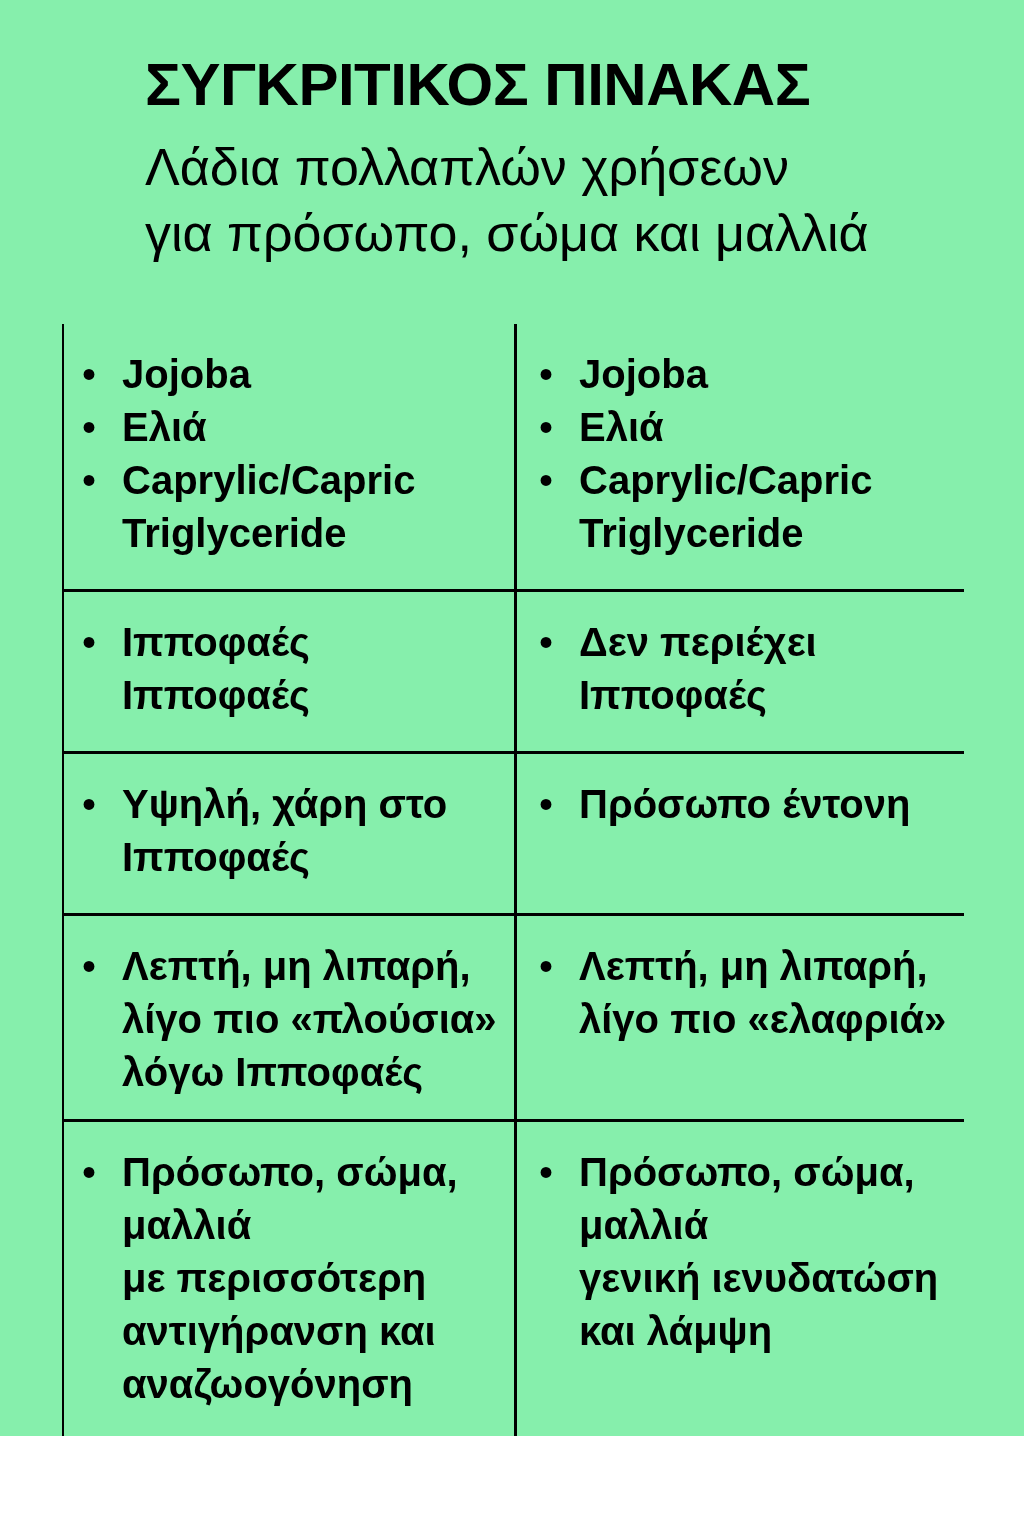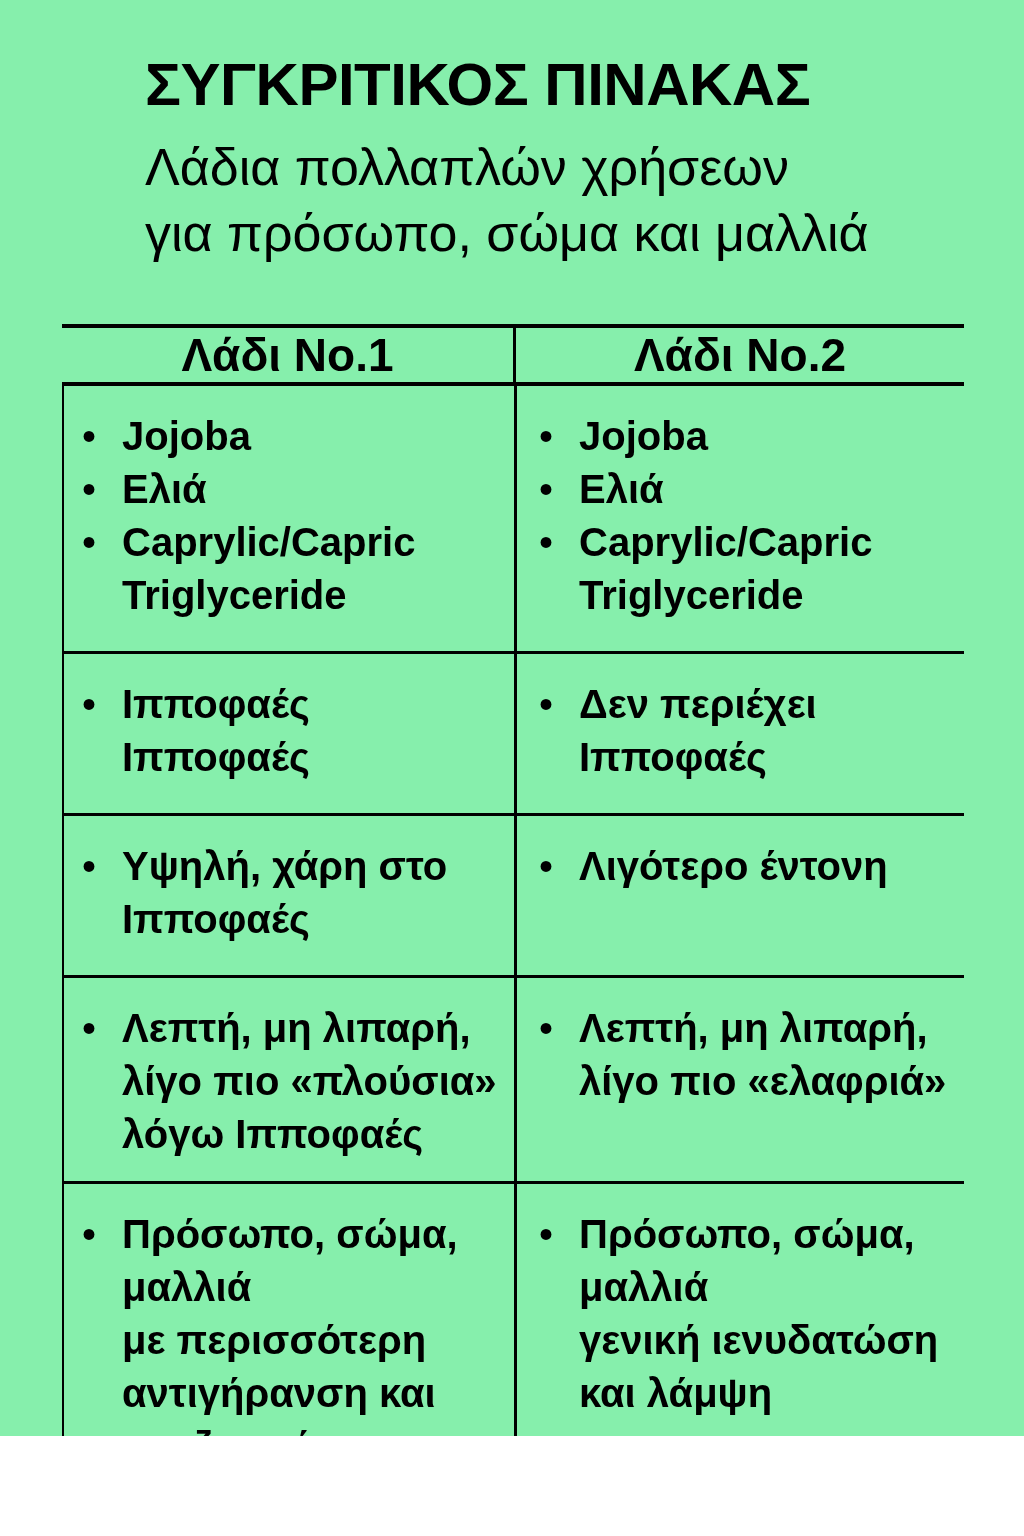--- a/index.html
+++ b/index.html
@@ -102,24 +102,20 @@
 <body>
 
 <div class="page">
 
   <h1 class="title">ΣΥΓΚΡΙΤΙΚΟΣ ΠΙΝΑΚΑΣ</h1>
   <p class="subtitle">Λάδια πολλαπλών χρήσεων
 για πρόσωπο, σώμα και μαλλιά</p>
 
   <div class="ctable">
 
-    <div class="thead">
-      <div class="th left">Λάδι No.1</div>
-      <div class="th right">Λάδι No.2</div>
-    </div>
 
     <div class="tbody">
 
       <div class="trow r1">
         <div class="td left">
           <div class="bullet-item">
             <span class="dot">•</span>
             <span class="cell-text">Jojoba</span>
           </div>
           <div class="bullet-item">
@@ -168,21 +164,21 @@
         <div class="td left">
           <div class="bullet-item">
             <span class="dot">•</span>
             <span class="cell-text">Υψηλή, χάρη στο
 Ιπποφαές</span>
           </div>
         </div>
         <div class="td right">
           <div class="bullet-item">
             <span class="dot">•</span>
-            <span class="cell-text">Λιγότερο έντονη</span>
+            <span class="cell-text">Πρόσωπο έντονη</span>
           </div>
         </div>
       </div>
 
       <div class="trow r4">
         <div class="td left">
           <div class="bullet-item">
             <span class="dot">•</span>
             <span class="cell-text">Λεπτή, μη λιπαρή,
 λίγο πιο «πλούσια»

